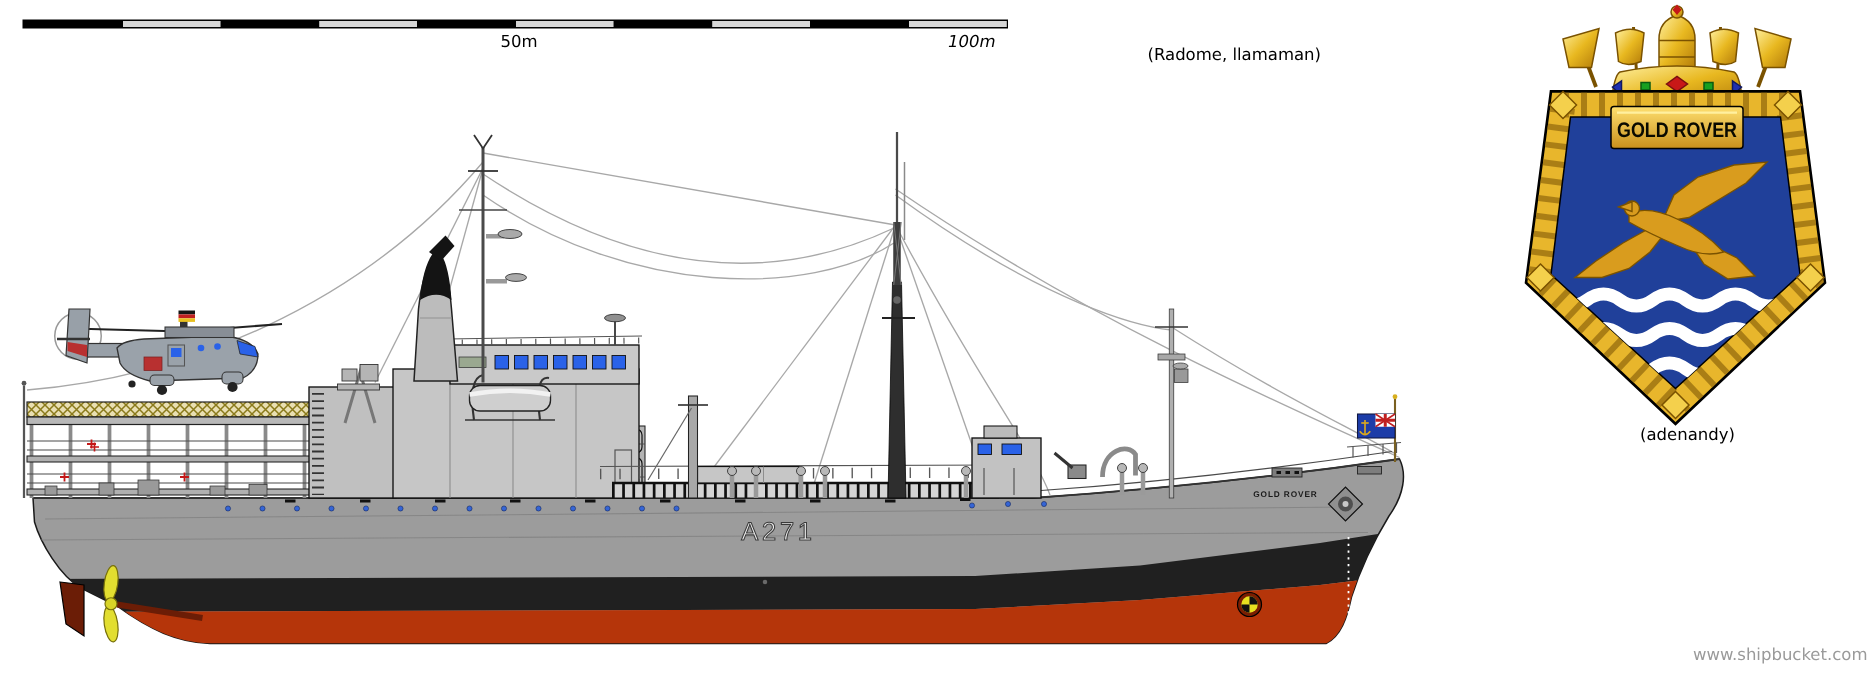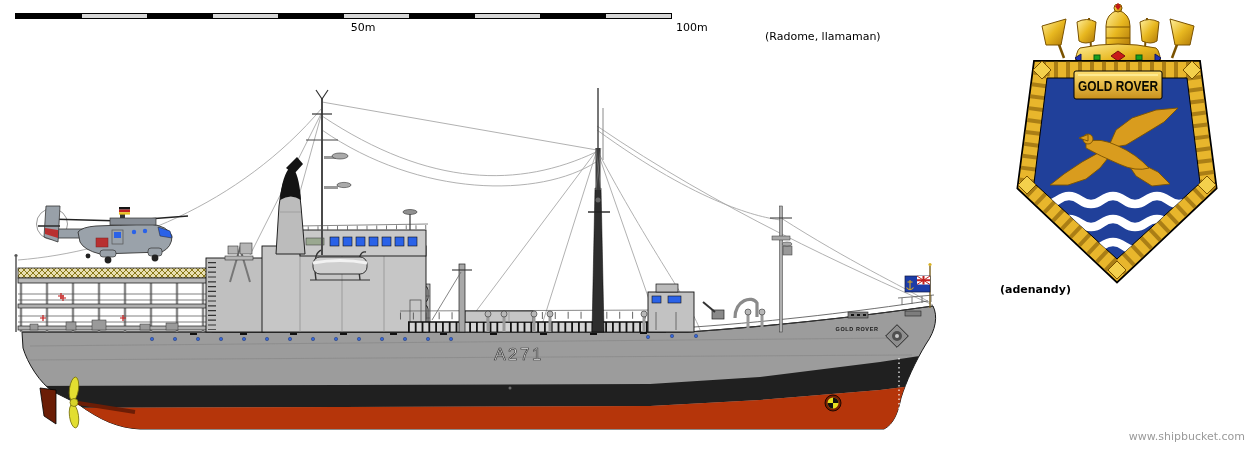--- a/index.html
+++ b/index.html
@@ -5,29 +5,29 @@
   html,body{margin:0;padding:0;background:#fff;}
   .canvas{position:relative;width:1250px;height:450px;background:#ffffff;overflow:hidden;
           font-family:"DejaVu Sans","Liberation Sans",sans-serif;}
   
   .scalebar{position:absolute;left:15px;top:13px;width:657px;height:6px;border:1px solid #000;
             display:flex;box-sizing:border-box;}
   .scalebar .seg{flex:1 1 0;}
   .seg.b{background:#000;}
   .seg.w{background:#d6d6d6;}
   .scale-label{position:absolute;top:21px;font-size:11px;color:#000;}
-  .scale-label.mid{left:363px;transform:translateX(-50%);text-align:center;}
-  .scale-label.end{left:676px;}
+  .scale-label.mid{left:346px;transform:translateX(-50%);text-align:center;}
+  .scale-label.end{left:632px;font-style:italic;}
   
   .header{position:absolute;left:765px;top:10px;color:#000;}
   .header .l1,.header .l2{font-size:13px;line-height:16px;}
   .header .credit{font-size:11px;margin-top:20px;}
   
-  .crest-credit{position:absolute;left:1000px;top:283px;width:250px;
-                font-size:11px;color:#000;font-weight:bold;}
+  .crest-credit{position:absolute;left:1000px;top:283px;width:250px;text-align:center;
+                font-size:11px;color:#000;}
   .footer{position:absolute;right:5px;top:430px;font-size:11px;color:#9a9a9a;text-decoration:none;}
   svg{position:absolute;}
   svg text{font-family:"Liberation Sans","DejaVu Sans",sans-serif;}
 </style>
 </head>
 <body>
 
 <div class="canvas">
 
   <div class="scalebar">

